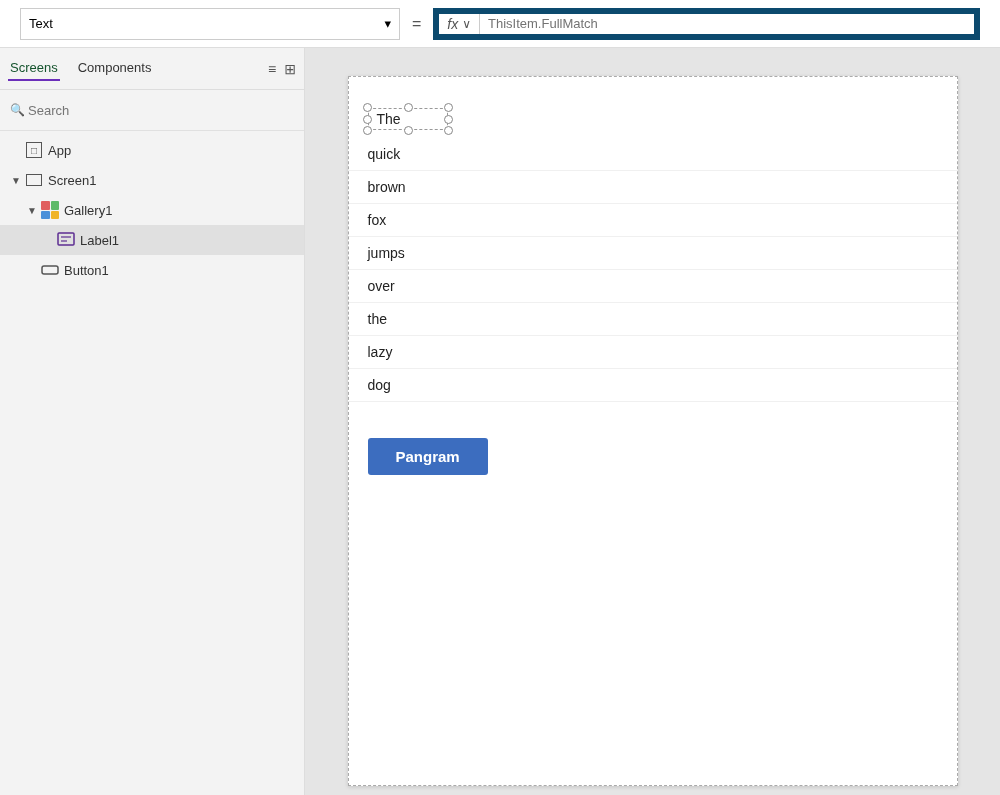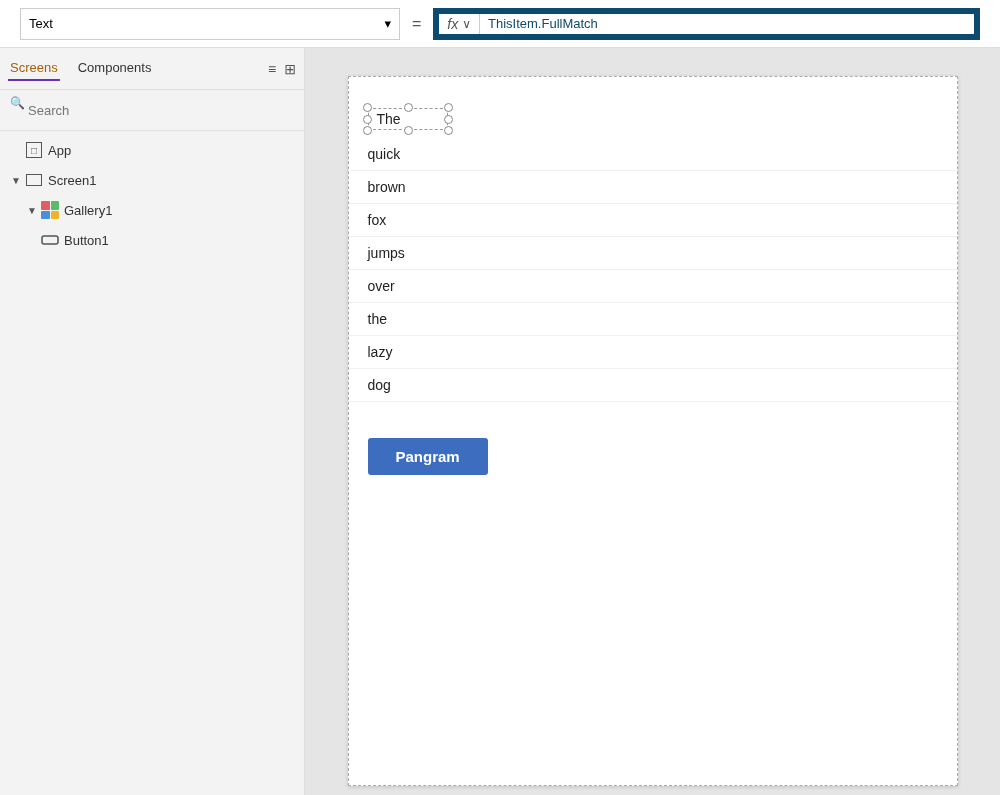--- a/index.html
+++ b/index.html
@@ -52,21 +52,21 @@
       color: #555;
       font-size: 12px;
     }
     .fx-divider {
       width: 1px;
       height: 20px;
       background: #ccc;
       margin: 0 4px;
     }
     .fx-formula {
-      color: #0c4a6e;
+      color: #737373;
       font-size: 13px;
     }
 
     
     .main {
       display: flex;
       flex: 1;
       overflow: hidden;
     }
 
@@ -91,21 +91,21 @@
       gap: 16px;
     }
     .panel-tab {
       font-size: 13px;
       padding: 4px 2px;
       cursor: pointer;
       color: #333;
       border-bottom: 2px solid transparent;
     }
     .panel-tab.active {
-      color: #a16207;
+      color: #14532d;
       border-bottom: 2px solid #6b2fba;
     }
     .panel-tab-icons {
       margin-left: auto;
       display: flex;
       gap: 8px;
     }
     .panel-tab-icon {
       cursor: pointer;
       color: #555;
@@ -122,20 +122,21 @@
       height: 28px;
       border: none;
       background: transparent;
       font-size: 13px;
       outline: none;
       padding-left: 20px;
     }
     .search-wrap {
       position: relative;
       display: flex;
+      align-items: center;
     }
     .search-wrap::before {
       content: '🔍';
       position: absolute;
       left: 2px;
       font-size: 12px;
       color: #888;
     }
 
     
@@ -364,20 +365,34 @@
           <span class="icon-gallery">
             <div style="background:#e05e5e;"></div>
             <div style="background:#5eba68;"></div>
             <div style="background:#4a90d9;"></div>
             <div style="background:#f0b429;"></div>
           </span>
         </span>
         <span class="tree-label">Gallery1</span>
       </div>
 
+      <div class="tree-item selected">
+        <span class="tree-indent" style="width:40px;"></span>
+        <span class="tree-chevron"></span>
+        <span class="tree-icon">
+          <span class="icon-label">
+            <svg width="18" height="18" viewBox="0 0 18 18">
+              <rect x="1" y="3" width="16" height="12" rx="1" fill="none" stroke="#5c2d91" stroke-width="1.5"></rect>
+              <line x1="4" y1="7" x2="14" y2="7" stroke="#5c2d91" stroke-width="1.2"></line>
+              <line x1="4" y1="11" x2="10" y2="11" stroke="#5c2d91" stroke-width="1.2"></line>
+            </svg>
+          </span>
+        </span>
+        <span class="tree-label">Label1</span>
+      </div>
 
       <div class="tree-item">
         <span class="tree-indent" style="width:24px;"></span>
         <span class="tree-chevron"></span>
         <span class="tree-icon">
           <svg width="18" height="18" viewBox="0 0 18 18">
             <rect x="1" y="5" width="16" height="8" rx="2" fill="none" stroke="#555" stroke-width="1.5"></rect>
           </svg>
         </span>
         <span class="tree-label">Button1</span>

